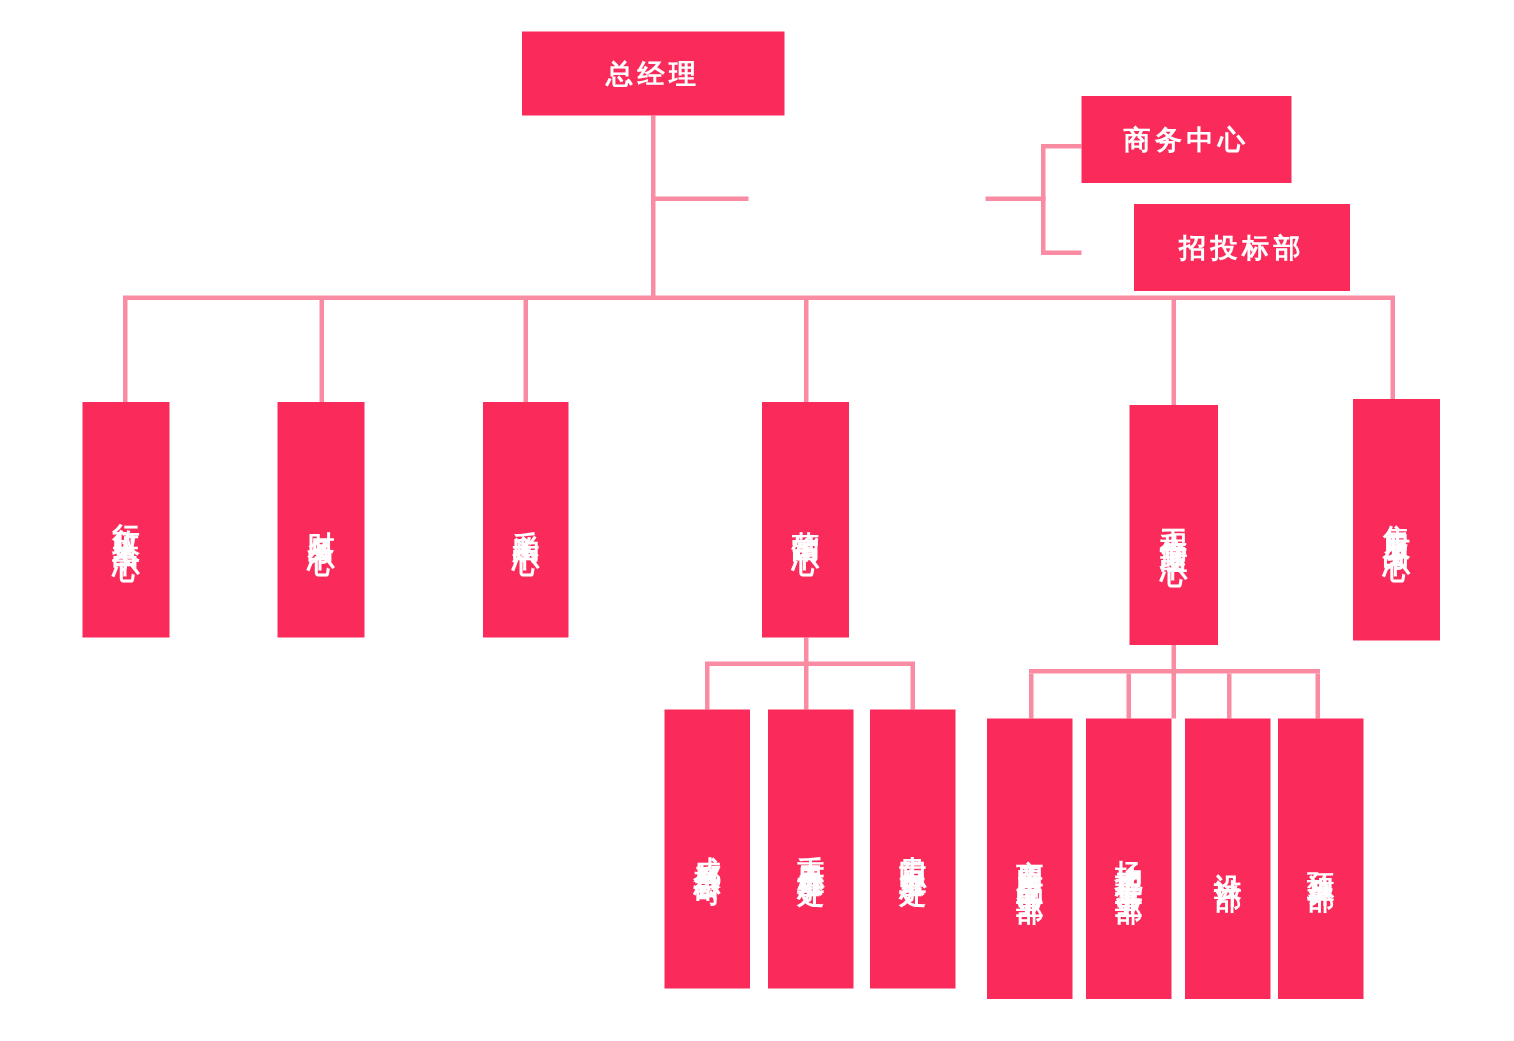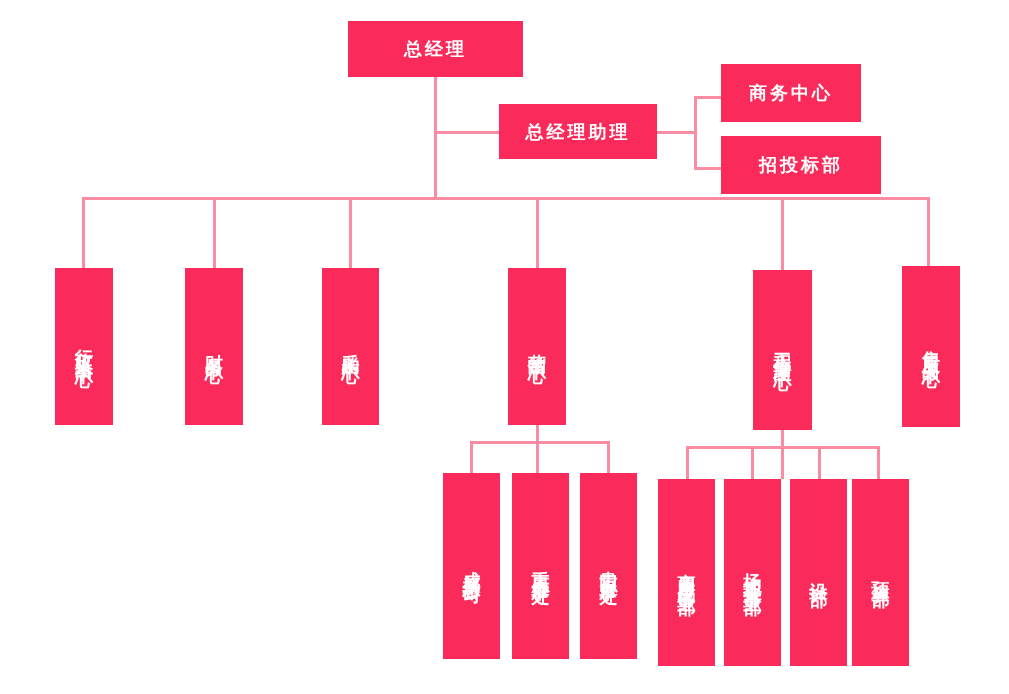--- a/index.html
+++ b/index.html
@@ -39,21 +39,21 @@
   }
   .line {
     position: absolute;
     background: #F98CA2;
   }
 
   
   #n-gm          { left: 348px; top: 21px;  width: 175px; height: 56px; }
   #n-assistant   { left: 499px; top: 104px; width: 158px; height: 55px; }
   #n-business    { left: 721px; top: 64px;  width: 140px; height: 58px; }
-  #n-bidding     { left: 721px; top: 136px; width: 160px; height: 58px; }
+  #n-bidding     { left: 756px; top: 136px; width: 144px; height: 58px; }
 
   #n-admin-hr    { left: 55px;  top: 268px; width: 58px;  height: 157px; }
   #n-finance     { left: 185px; top: 268px; width: 58px;  height: 157px; }
   #n-procurement { left: 322px; top: 268px; width: 57px;  height: 157px; }
   #n-marketing   { left: 508px; top: 268px; width: 58px;  height: 157px; }
   #n-engineering { left: 753px; top: 270px; width: 59px;  height: 160px; }
   #n-aftersales  { left: 902px; top: 266px; width: 58px;  height: 161px; }
 
   #n-chengdu     { left: 443px; top: 473px; width: 57px;  height: 186px; }
   #n-chongqing   { left: 512px; top: 473px; width: 57px;  height: 186px; }
@@ -121,23 +121,20 @@
   <div class="line" id="c-eng-h"></div>
   <div class="line" id="c-eng-s1"></div>
   <div class="line" id="c-eng-s2"></div>
   <div class="line" id="c-eng-s3"></div>
   <div class="line" id="c-eng-s4"></div>
 
   <div class="node h" id="n-gm">
     <span>总经理</span>
   </div>
 
-  <div class="node h" id="n-assistant">
-    <span>总经理助理</span>
-  </div>
   <div class="node h" id="n-business">
     <span>商务中心</span>
   </div>
   <div class="node h" id="n-bidding">
     <span>招投标部</span>
   </div>
 
   <div class="node v" id="n-admin-hr">
     <span>行政人事中心</span>
   </div>

